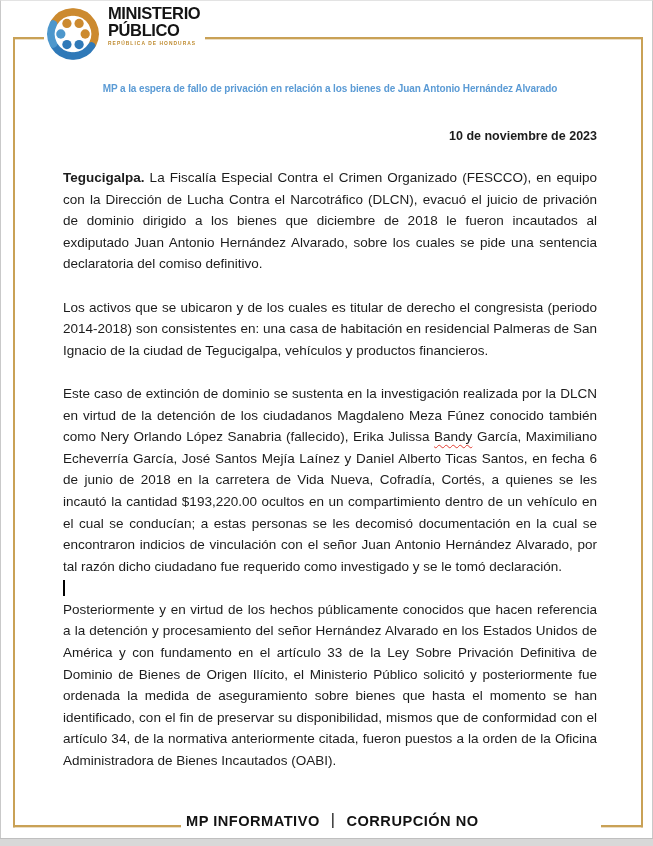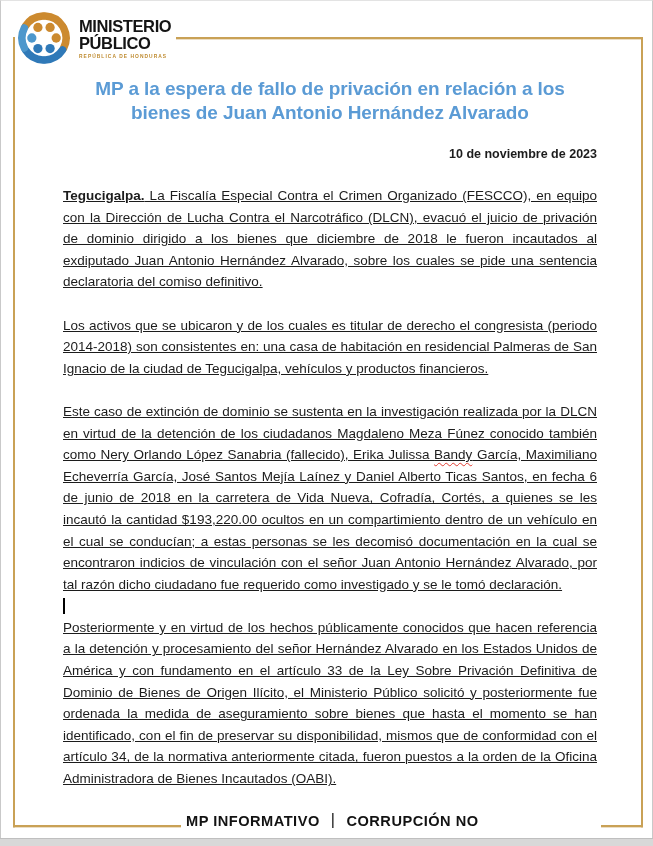--- a/index.html
+++ b/index.html
@@ -25,35 +25,35 @@
   }
   
   .gf { position: absolute; background: #c9a156; box-shadow: 0 1px 0 rgba(201,161,86,.35); }
   .gf-top    { left: 12px; top: 36px; width: 630px; height: 2px; }
   .gf-left   { left: 12px; top: 36px; width: 2px;  height: 790px; }
   .gf-right  { left: 640px; top: 36px; width: 2px; height: 790px; }
   .gf-bot-l  { left: 12px; top: 824px; width: 168px; height: 2px; }
   .gf-bot-r  { left: 600px; top: 824px; width: 42px; height: 2px; }
   
   .logo-block {
-    position: absolute; left: 14px; top: 4px; width: 161px; height: 66px;
-    background: #ffffff; display: flex; align-items: center; z-index: 2;
+    position: absolute; left: 43px; top: 4px; width: 161px; height: 66px;
+    background: #ffffff; display: flex; z-index: 2;
   }
   .logo-block svg { flex: 0 0 auto; }
   .org-text { margin-left: 6px; }
   .org-name { font-size: 16.5px; font-weight: 700; color: #141414; line-height: 17px; letter-spacing: -0.4px; }
   .org-tagline { font-size: 4.9px; font-weight: 700; color: #be8a2e; letter-spacing: 1.05px; margin-top: 2px; white-space: nowrap; }
   
   .content { position: absolute; left: 62px; right: 55px; top: 76px; z-index: 1; }
   .doc-title {
-    color: #5b9bd5; font-weight: 700; font-size: 19px; line-height: 24px;
+    color: #5b9bd5; font-weight: 700; font-size: 10px; line-height: 24px;
     text-align: center; letter-spacing: -0.1px; padding: 0 4px;
   }
-  .doc-date { text-align: right; font-weight: 700; font-size: 12.5px; color: #1c1c1c; margin-top: 22px; }
-  .doc-body { margin-top: 24px; font-size: 13.5px; line-height: 21.6px; color: #1c1c1c; text-align: justify; text-decoration: underline; }
+  .doc-date { text-align: right; font-weight: 700; font-size: 12.5px; color: #1c1c1c; margin-top: 28px; }
+  .doc-body { margin-top: 24px; font-size: 13.5px; line-height: 21.6px; color: #1c1c1c; text-align: justify; }
   .doc-body p { text-align: justify; }
   .lead { font-weight: 700; }
   .misspelled {
     text-decoration: underline wavy #e03c31 1px;
     text-underline-offset: 3px;
   }
   .para-spacer { height: 21.6px; position: relative; }
   .caret {
     position: absolute; left: 0; top: 3px; width: 1.5px; height: 16px; background: #000000;
   }

